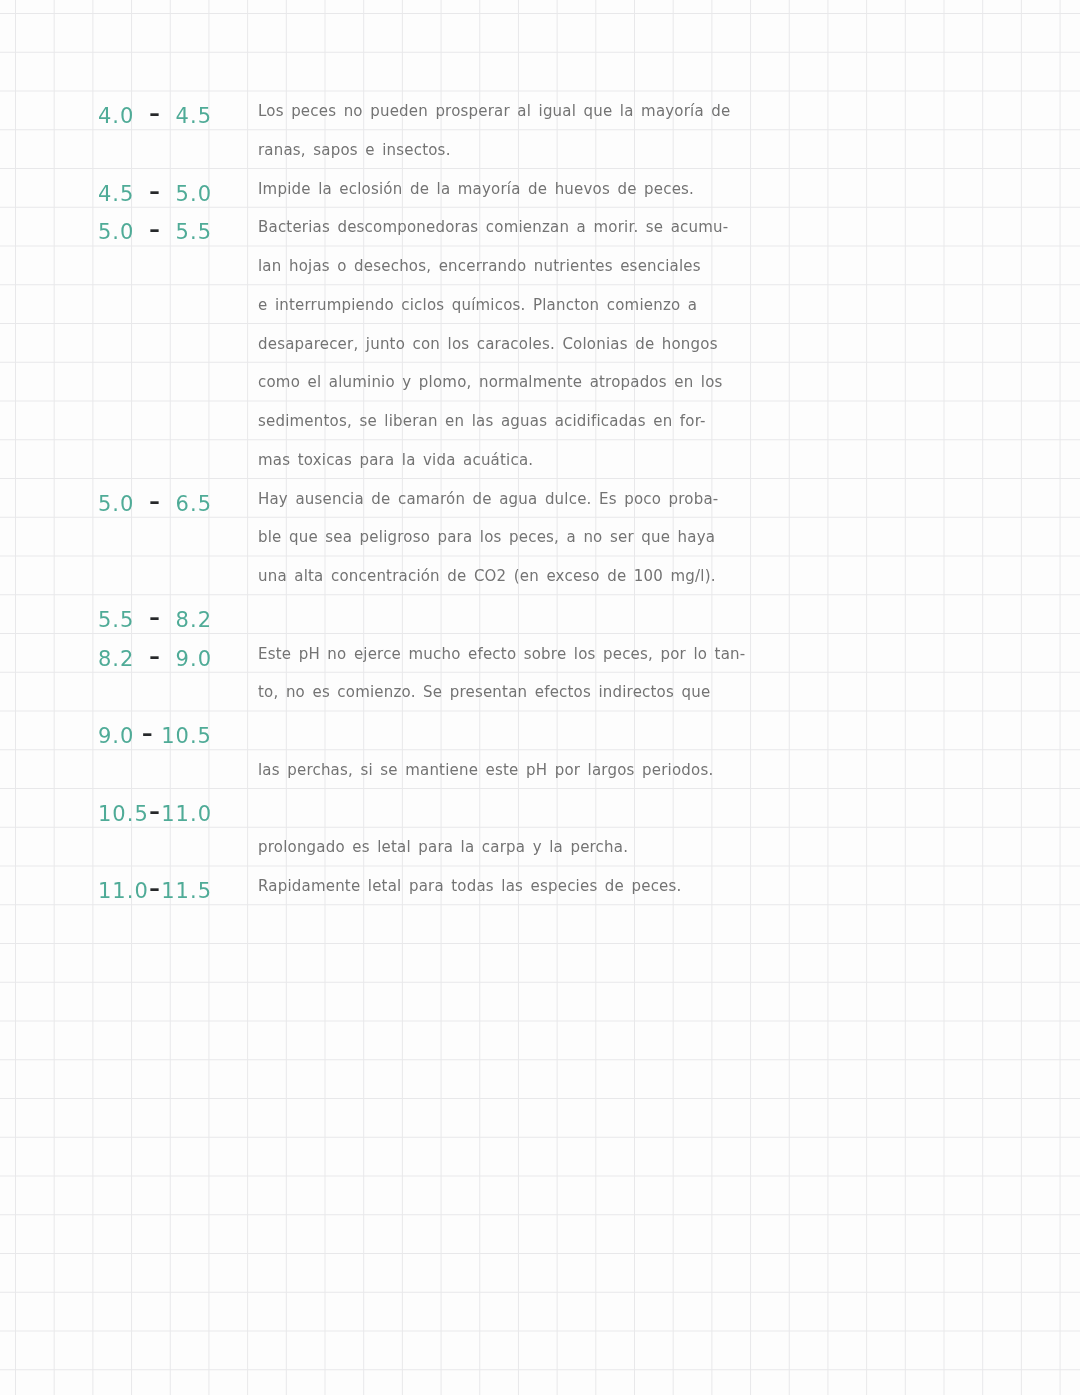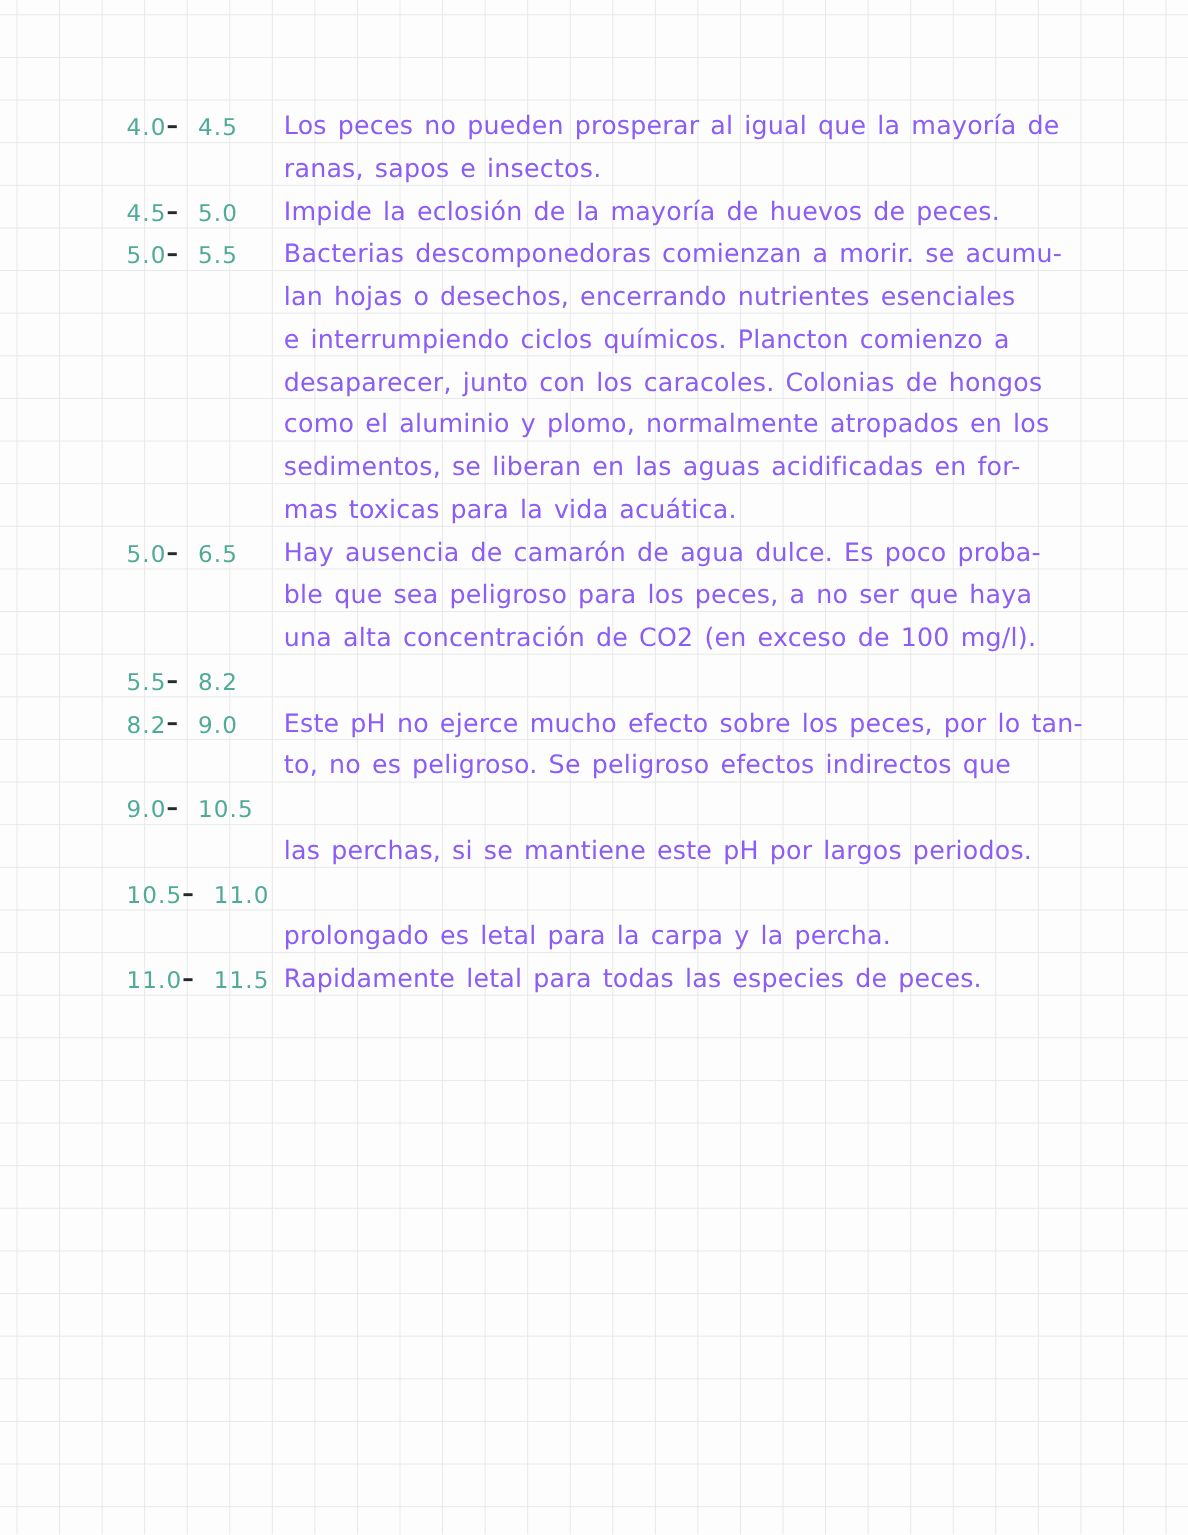--- a/index.html
+++ b/index.html
@@ -37,35 +37,34 @@
     display: flex;
     justify-content: space-between;
     align-items: baseline;
     font-size: 21px;
     letter-spacing: 1px;
     color: #4fab97;
     white-space: nowrap;
   }
   .range .num {
     color: #4fab97;
-    margin-left: 17px;
   }
   .range .dash {
     color: #26282a;
     font-weight: 600;
     transform: translateY(-2px);
   }
   .desc {
     position: absolute;
     left: 258px;
     top: 5px;
-    font-size: 23px;
+    font-size: 15px;
     letter-spacing: 0.2px;
     word-spacing: 2.5px;
-    color: #8b5cf6;
+    color: #737373;
     white-space: nowrap;
   }
 </style>
 </head>
 <body>
 
 <div class="note-lines">
     <div class="line">
       <span class="range">
         <span class="num">4.0</span>
@@ -134,21 +133,21 @@
     </div>
     <div class="line">
       <span class="range">
         <span class="num">8.2</span>
         <span class="dash">–</span>
         <span class="num">9.0</span>
       </span>
       <span class="desc">Este pH no ejerce mucho efecto sobre los peces, por lo tan-</span>
     </div>
     <div class="line">
-      <span class="desc">to, no es peligroso. Se peligroso efectos indirectos que</span>
+      <span class="desc">to, no es comienzo. Se presentan efectos indirectos que</span>
     </div>
     <div class="line">
       <span class="range">
         <span class="num">9.0</span>
         <span class="dash">–</span>
         <span class="num">10.5</span>
       </span>
     </div>
     <div class="line">
       <span class="desc">las perchas, si se mantiene este pH por largos periodos.</span>

